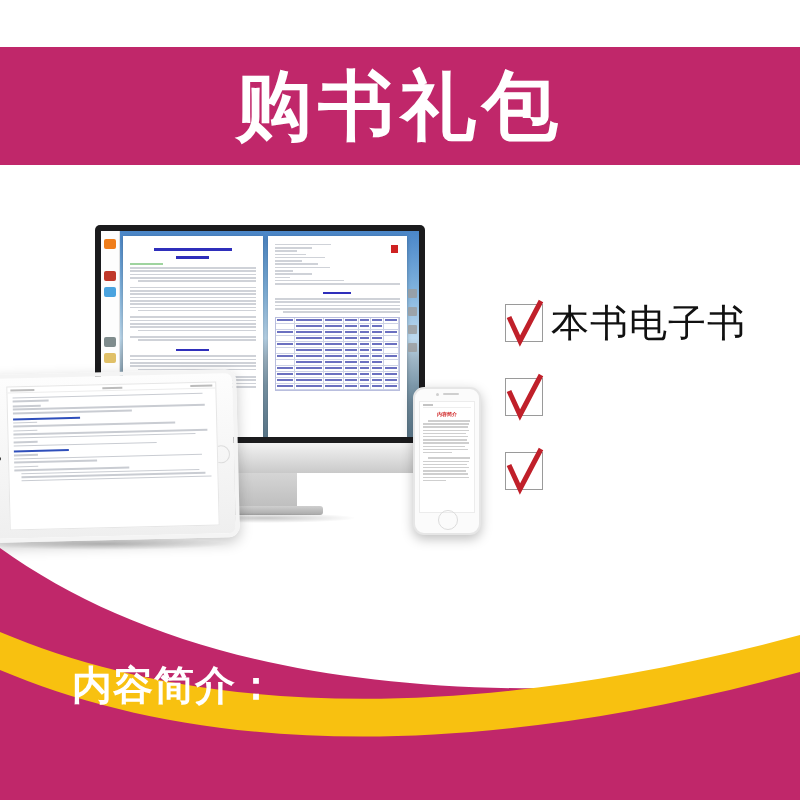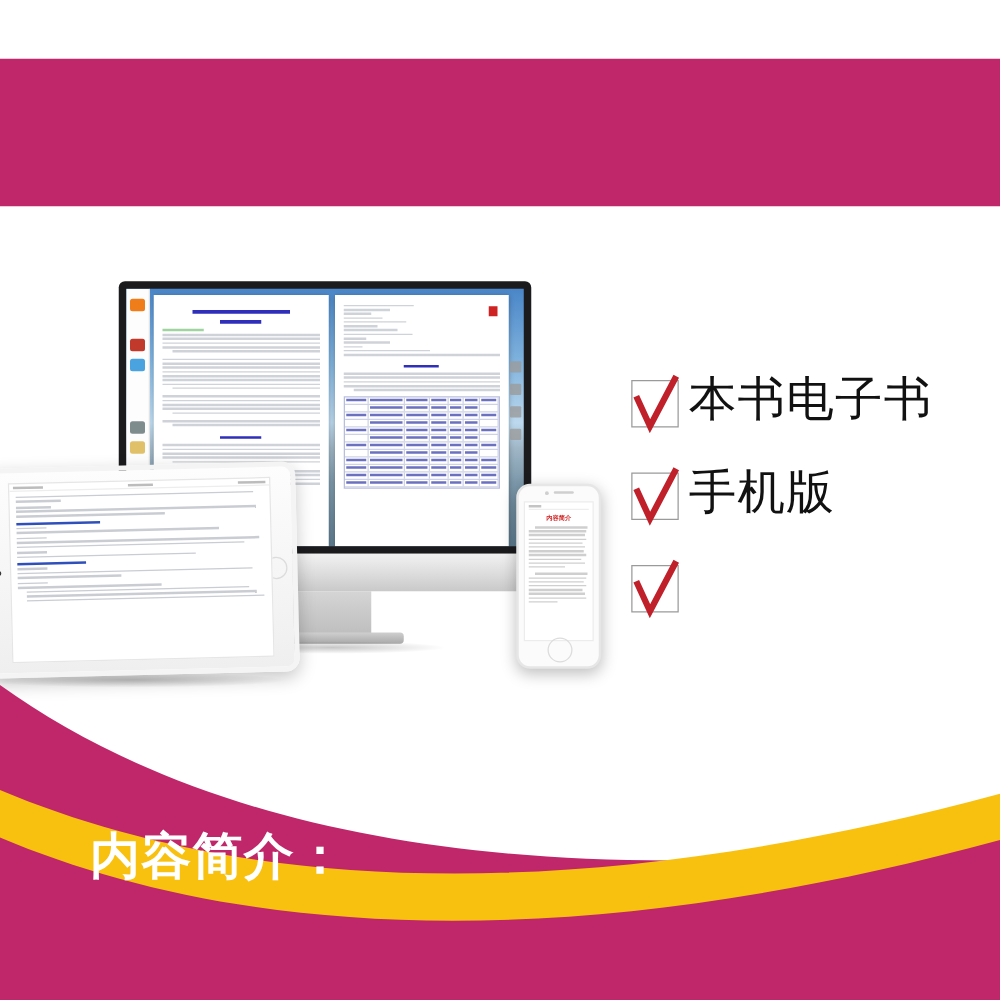--- a/index.html
+++ b/index.html
@@ -46,21 +46,21 @@
   .check-row{
     display:flex;align-items:center;height:55px;margin-bottom:19px;
   }
   .check-box{
     position:relative;width:36px;height:36px;border:1.5px solid #9a9a9a;
     background:#ffffff;flex:0 0 36px;margin-right:8px;
   }
   .check-box svg{position:absolute;left:1px;top:-6px;overflow:visible;}
   .check-label{
     color:#111111;font-size:38px;font-weight:normal;letter-spacing:1px;white-space:nowrap;
-    font-family:Liberation Mono, monospace;line-height:1;
+    font-family:Liberation Sans, sans-serif;line-height:1;
   }
 
   
   .devices{position:absolute;left:0;top:200px;width:520px;height:360px;}
 
   
   .monitor{position:absolute;left:95px;top:25px;width:330px;height:260px;}
   .monitor-bezel{
     position:absolute;left:0;top:0;width:330px;height:218px;
     background:#1b1b1d;border-radius:5px 5px 0 0;padding:6px;box-sizing:border-box;
@@ -159,20 +159,21 @@
     position:absolute;left:50%;margin-left:-9px;bottom:3px;width:18px;height:18px;
     border:1px solid #dcdcdc;border-radius:50%;
   }
 </style>
 </head>
 <body>
 
 <div class="poster">
 
   <div class="header-band"></div>
+  <div class="header-title">购书礼包</div>
 
   <div class="devices">
 
     <div class="monitor">
       <div class="monitor-bezel"></div>
       <div class="monitor-screen">
 
         <div class="app-sidebar">
           <div class="ic" style="background:#ef7d1a;margin-top:8px;"></div>
           <div class="ic" style="background:#c0392b;margin-top:22px;"></div>
@@ -602,21 +603,20 @@
       </div>
       <div class="check-label">本书电子书</div>
     </div>
 
     <div class="check-row">
       <div class="check-box">
         <svg width="40" height="48" viewBox="0 0 40 48">
           <path d="M2 18 L13 42 L34 2" stroke="#c0202a" stroke-width="5" fill="none" stroke-linecap="butt" stroke-linejoin="miter"></path>
         </svg>
       </div>
-      <div class="check-label">手机版</div>
     </div>
 
     <div class="check-row">
       <div class="check-box">
         <svg width="40" height="48" viewBox="0 0 40 48">
           <path d="M2 18 L13 42 L34 2" stroke="#c0202a" stroke-width="5" fill="none" stroke-linecap="butt" stroke-linejoin="miter"></path>
         </svg>
       </div>
     </div>
 

